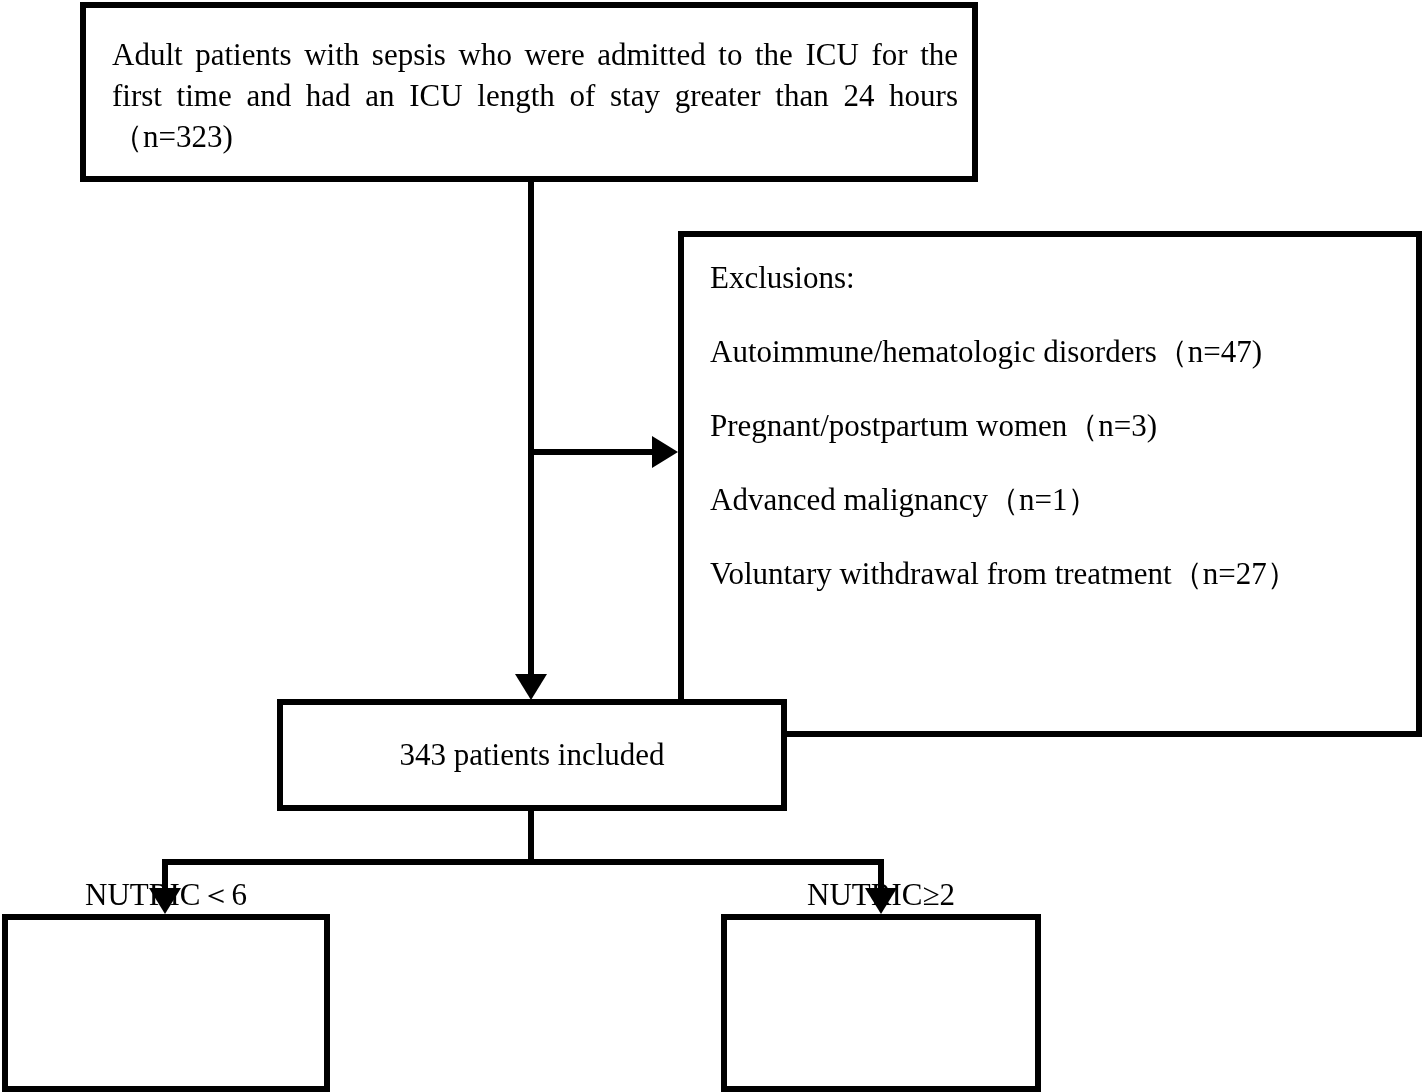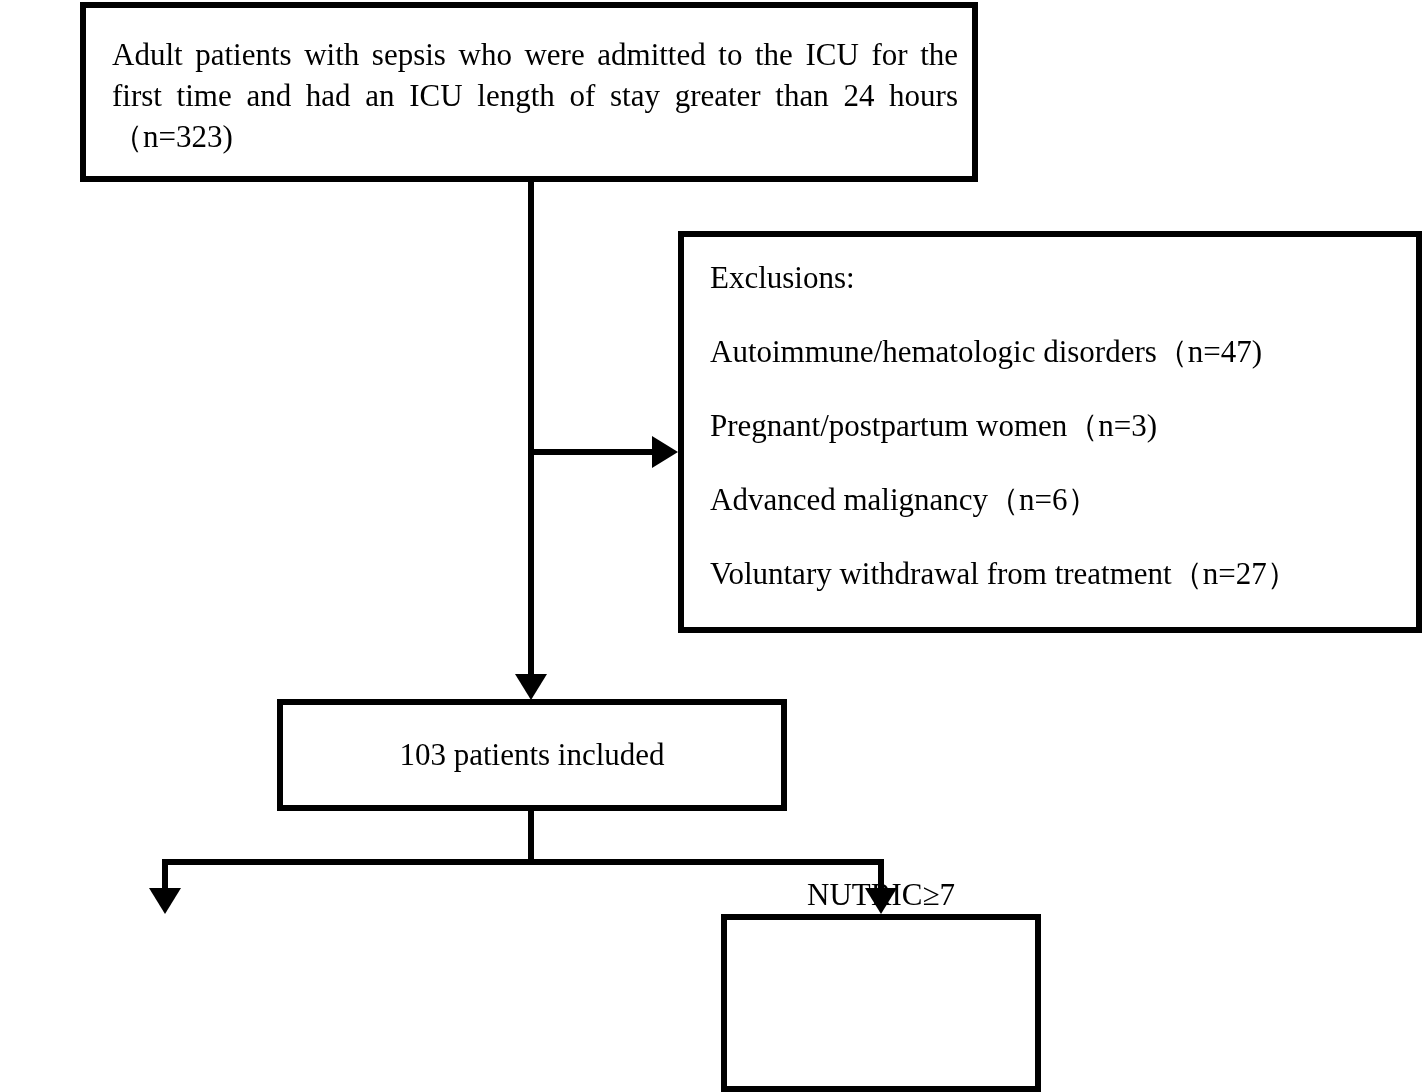--- a/index.html
+++ b/index.html
@@ -47,21 +47,21 @@
     line-height: 41px;
     text-align: justify;
     text-justify: inter-word;
   }
 
   
   #box-exclusions {
     left: 678px;
     top: 231px;
     width: 744px;
-    height: 402px;
+    height: 506px;
   }
   #box-exclusions .excl-inner {
     position: absolute;
     left: 26px;
     top: 22px;
     right: 14px;
   }
   #box-exclusions .excl-line {
     font-size: 31px;
     line-height: 38px;
@@ -176,37 +176,43 @@
   <div class="hline" id="conn-excl-horiz"></div>
   <div class="arrow-right" id="conn-excl-arrow"></div>
   <div class="vline" id="conn-main-vert-b"></div>
   <div class="arrow-down" id="conn-main-arrow"></div>
 
   <div class="box" id="box-exclusions">
     <div class="excl-inner">
       <div class="excl-line">Exclusions:</div>
       <div class="excl-line">Autoimmune/hematologic disorders（n=47)</div>
       <div class="excl-line">Pregnant/postpartum women（n=3)</div>
-      <div class="excl-line">Advanced malignancy（n=6）</div>
+      <div class="excl-line">Advanced malignancy（n=1）</div>
       <div class="excl-line wrapped">Voluntary withdrawal from treatment（n=27）</div>
     </div>
   </div>
 
   <div class="box" id="box-included">
-    <div class="box-text">103 patients included</div>
+    <div class="box-text">343 patients included</div>
   </div>
 
   <div class="vline" id="conn-split-vert"></div>
   <div class="hline" id="conn-split-horiz"></div>
   <div class="vline" id="conn-left-vert"></div>
   <div class="arrow-down" id="conn-left-arrow"></div>
   <div class="vline" id="conn-right-vert"></div>
   <div class="arrow-down" id="conn-right-arrow"></div>
 
+  <div class="box group-box" id="box-group-low">
+    <div class="box-text">
+      <div>NUTRIC＜6</div>
+      <div>(n = 166)</div>
+    </div>
+  </div>
 
   <div class="box group-box" id="box-group-high">
     <div class="box-text">
-      <div>NUTRIC≥7</div>
+      <div>NUTRIC≥2</div>
       <div>(n = 79)</div>
     </div>
   </div>
 
 </div>
 
 </body></html>

